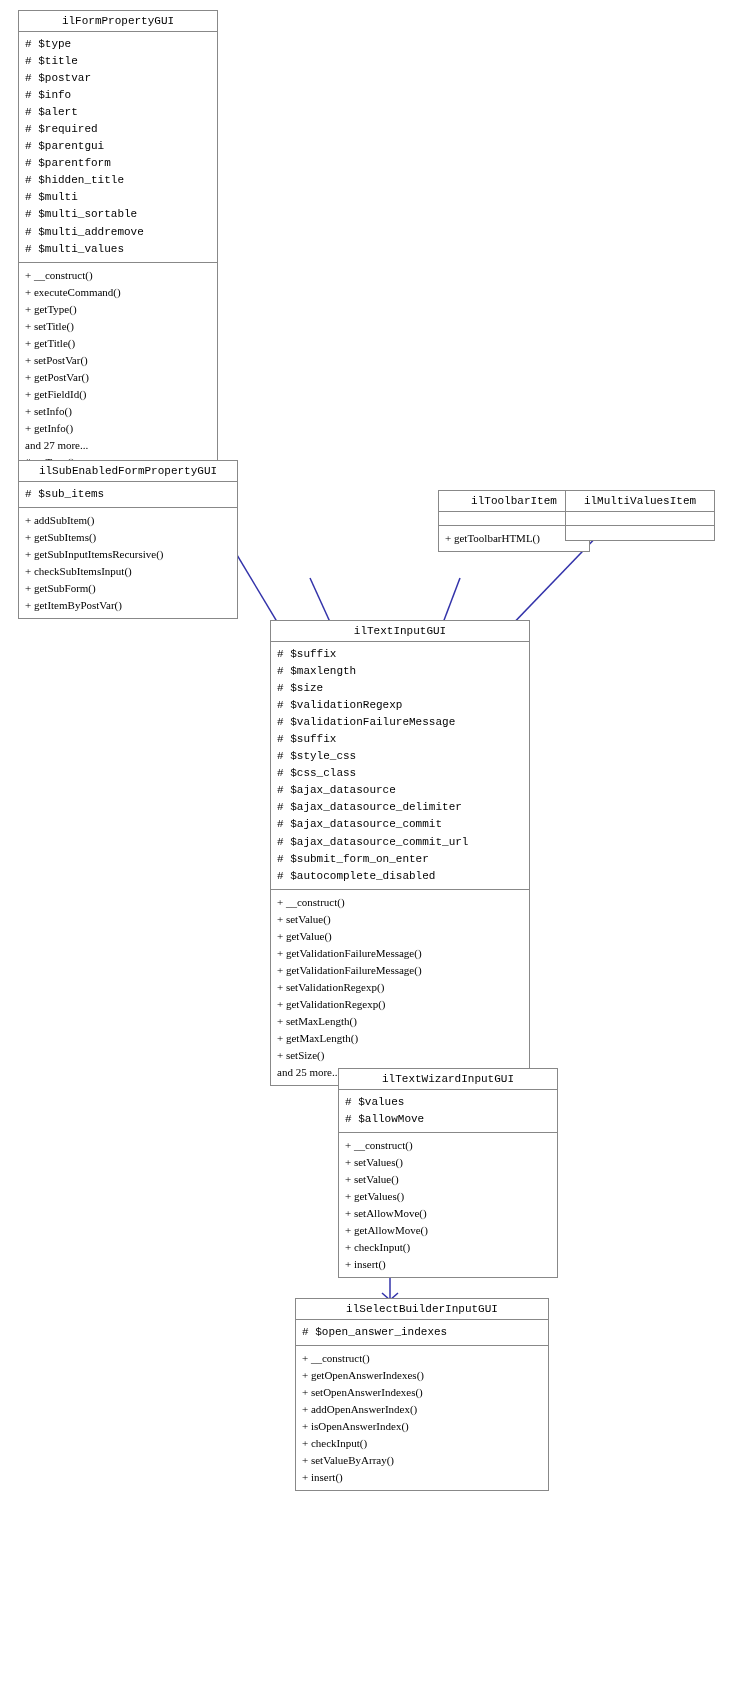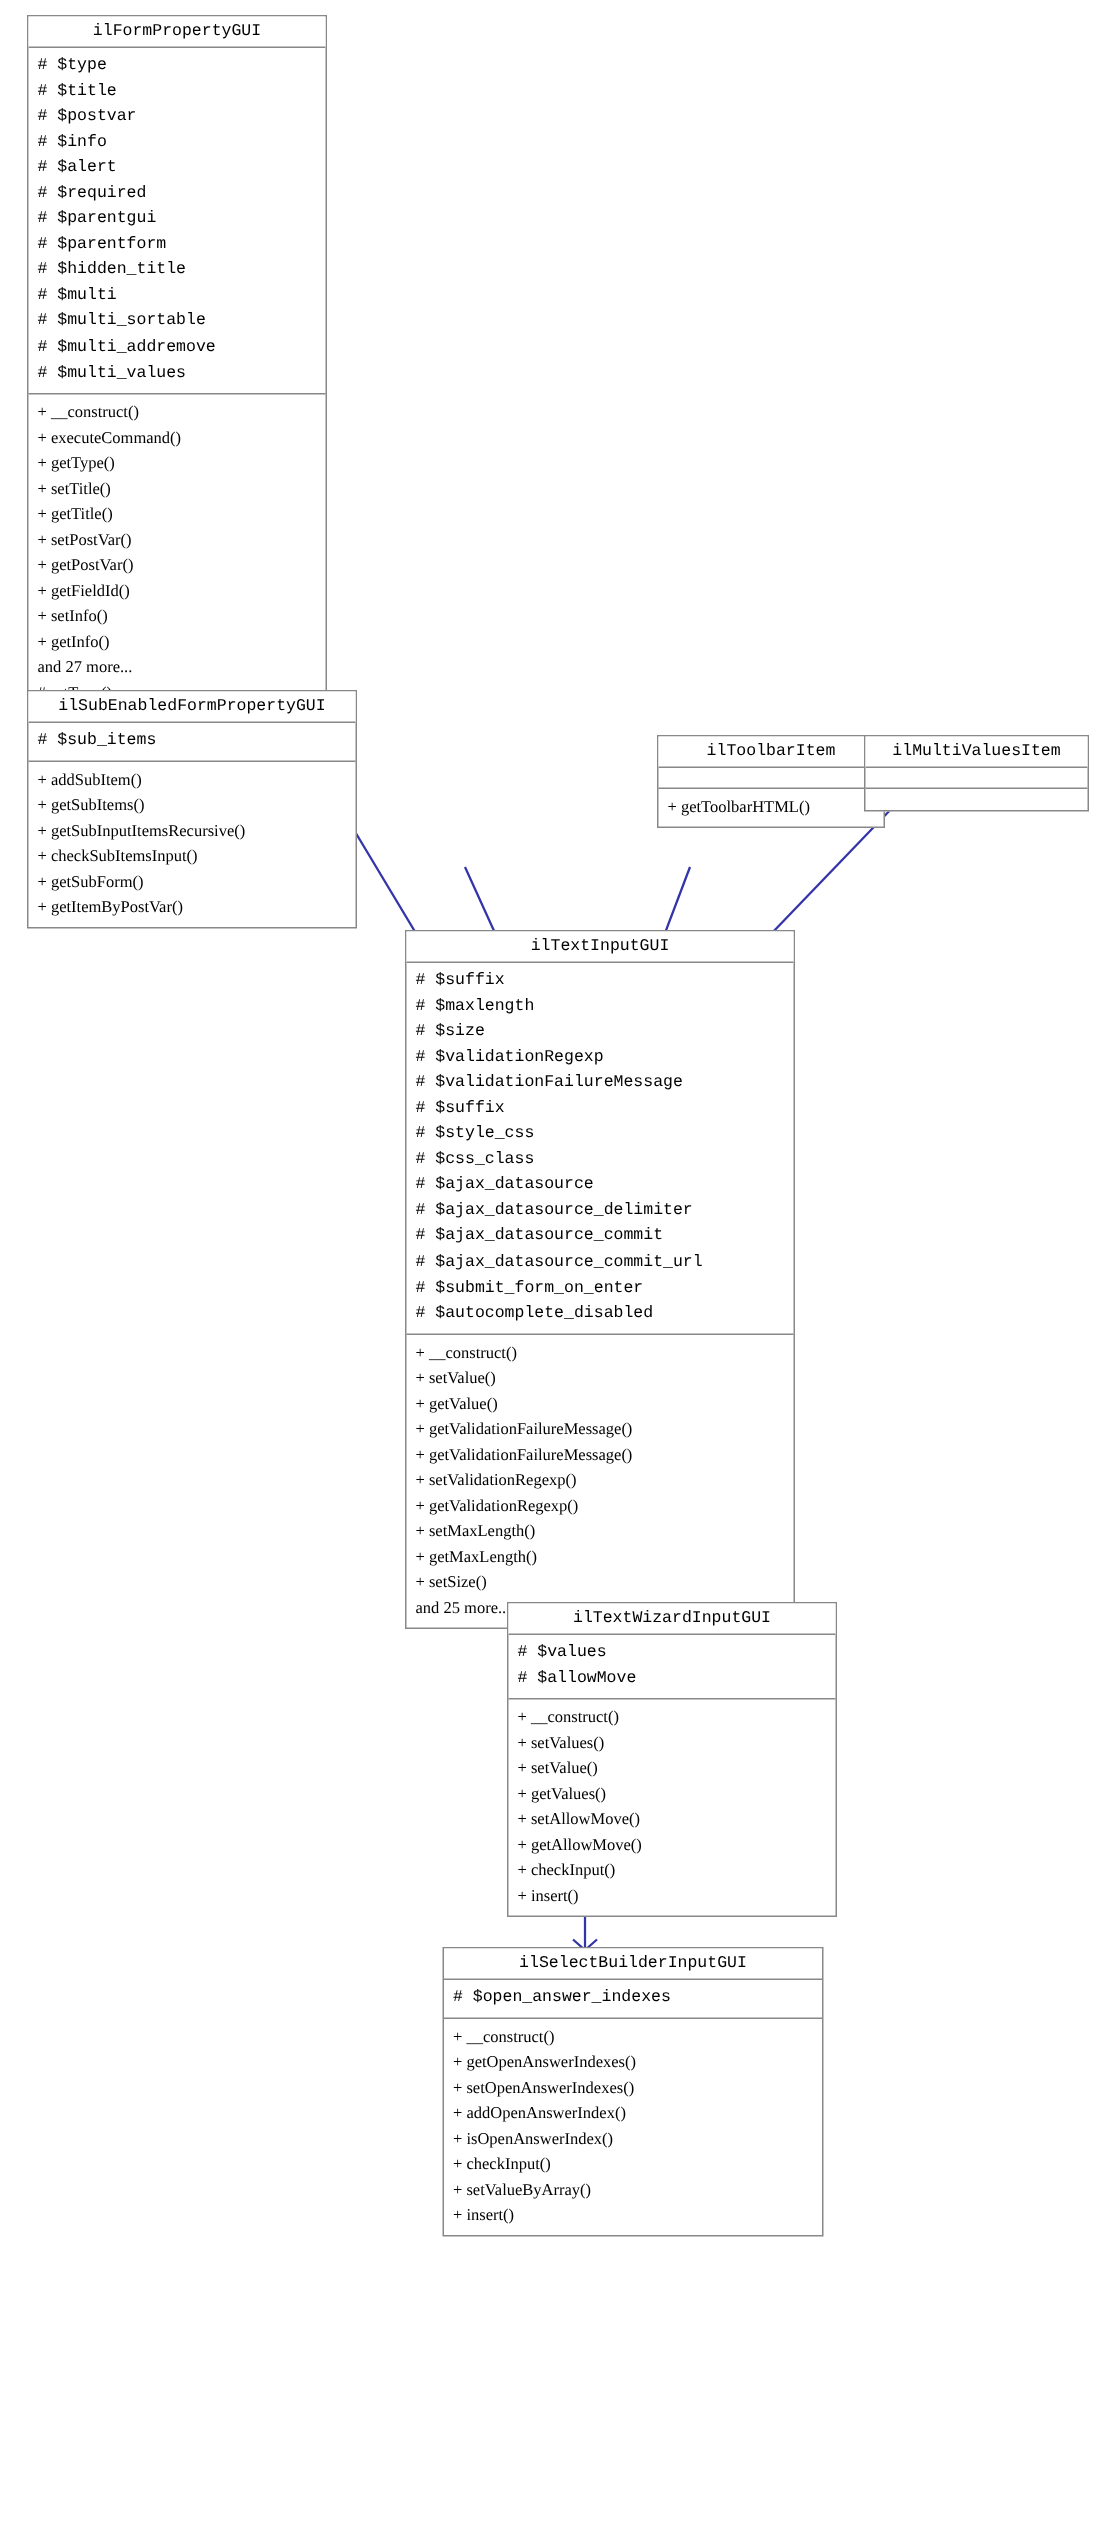--- a/index.html
+++ b/index.html
@@ -139,21 +139,21 @@
 
   <div class="uml-box" style="left:413px; top:490px; width:152px;margin-left:25px;">
     <div class="box-title">ilToolbarItem</div>
     <div class="box-section" style="min-height:14px;">
     </div>
     <div class="box-section">
       <div>+ getToolbarHTML()</div>
     </div>
   </div>
 
-  <div class="uml-box" style="left:565px; top:490px; width:150px;margin-left:11px;">
+  <div class="uml-box" style="left:565px; top:490px; width:150px;">
     <div class="box-title">ilMultiValuesItem</div>
     <div class="box-section" style="min-height:14px;">
     </div>
     <div class="box-section" style="min-height:14px;">
     </div>
   </div>
 
   <div class="uml-box" style="left:270px; top:620px; width:260px;">
     <div class="box-title">ilTextInputGUI</div>
     <div class="box-section">

